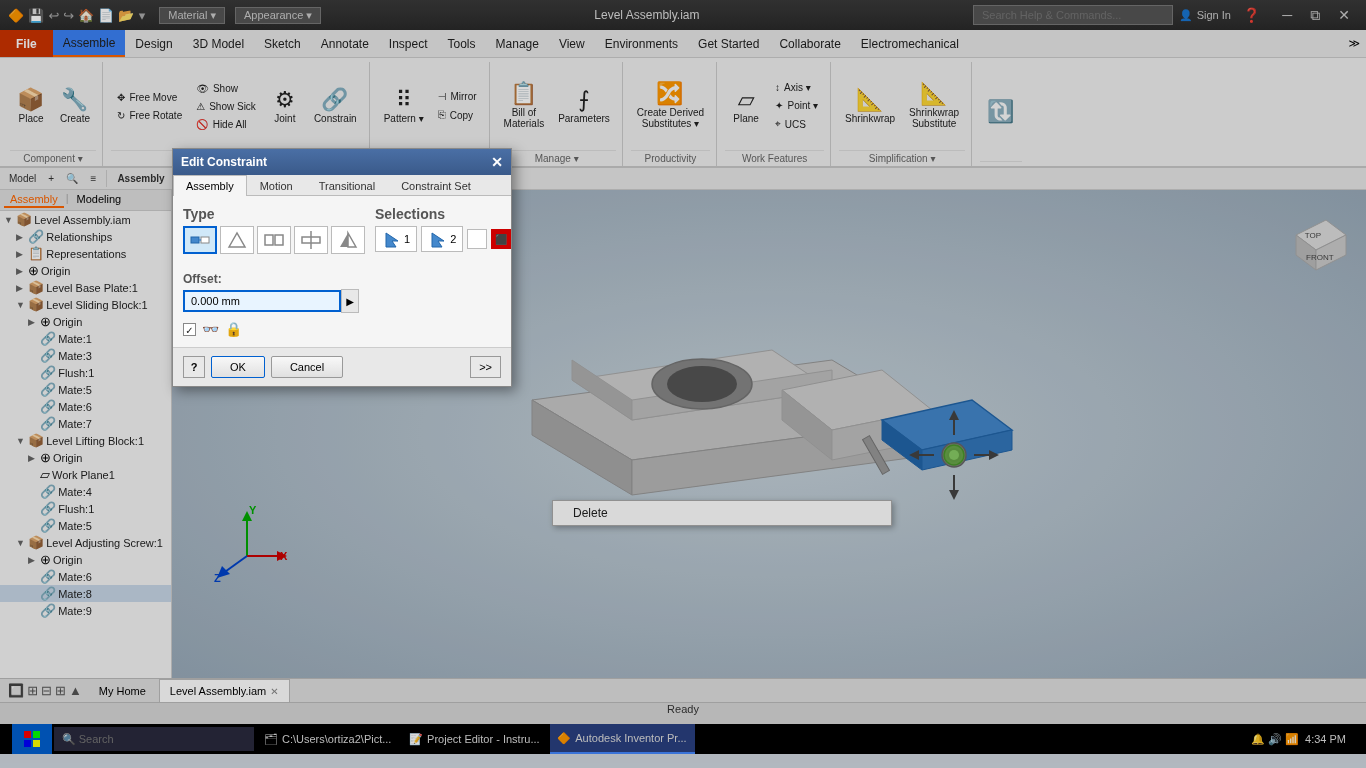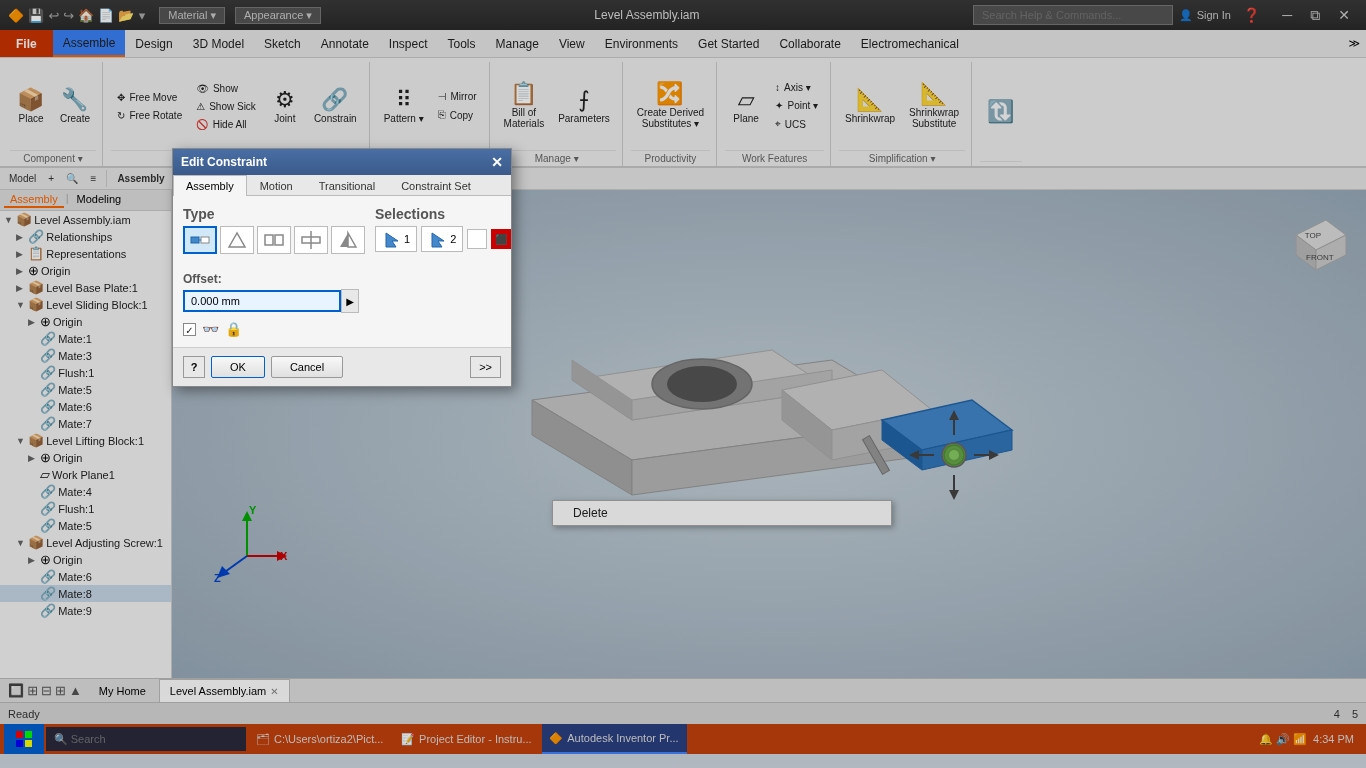--- a/index.html
+++ b/index.html
@@ -377,20 +377,21 @@
     #statusbar {
       height: 22px;
       background: #d8d8d8;
       border-top: 1px solid #bbb;
       display: flex;
       align-items: center;
       padding: 0 8px;
       font-size: 11px;
       color: #333;
       gap: 10px;
+      flex-direction: column;
     }
     #statusbar .status-text { flex: 1; }
     #statusbar .status-right { display: flex; gap: 12px; align-items: center; }
 
     
     #bottom-tabs {
       height: 24px;
       background: #e0e0e0;
       border-top: 1px solid #bbb;
       display: flex;
@@ -421,24 +422,24 @@
       display: flex;
       align-items: center;
       gap: 3px;
       padding: 0 4px;
     }
     .bottom-tab-icons span { font-size: 13px; color: #555; cursor: pointer; }
 
     
     #taskbar {
       height: 30px;
-      background: #c2410c;
-      display: flex;
-      align-items: center;
-      padding: 4px;
+      background: #000000;
+      display: flex;
+      align-items: center;
+      padding: 12px;
       gap: 2px;
     }
     .taskbar-start {
       width: 40px; height: 30px;
       background: #0060d0;
       display: flex; align-items: center; justify-content: center;
       cursor: pointer;
     }
     .taskbar-search {
       background: #2a2a3e;

